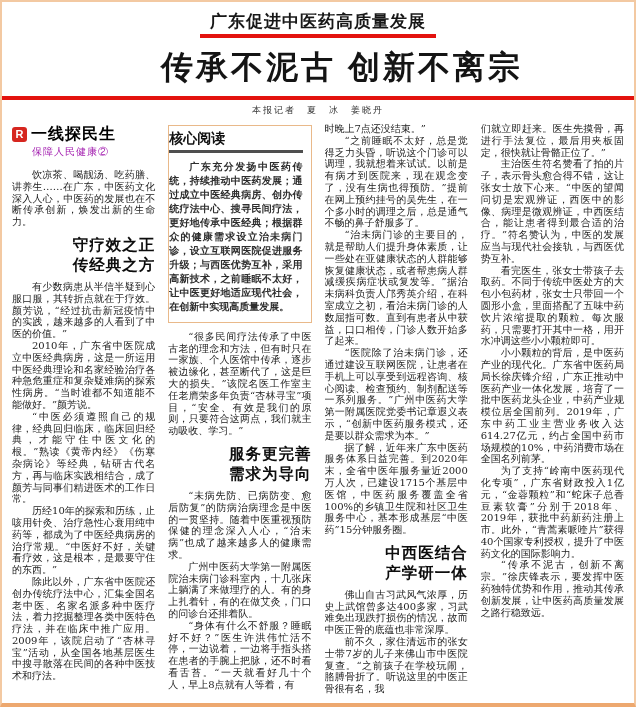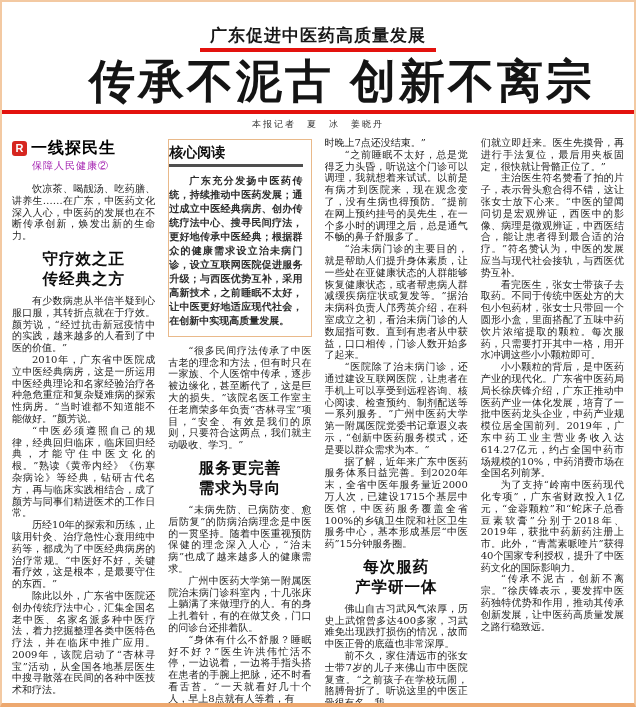--- a/index.html
+++ b/index.html
@@ -3,37 +3,37 @@
 <meta charset="utf-8">
 <style>
   html,body{margin:0;padding:0;background:#fff;}
   .page{
     width:636px;height:707px;box-sizing:border-box;
     border:2px solid #f3c9a2;border-bottom:4px solid #eda86f;
     background:#fff;overflow:hidden;
     font-family:"DejaVu Serif", serif;color:#222;
   }
   
-  .header{text-align:center;padding-top:22px;}
+  .header{text-align:center;padding-top:8px;}
   .kicker-wrap{display:inline-block;border-bottom:4px solid #e3120e;padding:0 10px 1px 10px;}
   .kicker{font-family:"Liberation Sans", sans-serif;font-weight:bold;font-size:17px;color:#171717;letter-spacing:1px;}
   .headline{
     font-family:"Liberation Sans", sans-serif;font-weight:bold;
-    font-size:46px;line-height:52px;color:#141414;letter-spacing:3px;margin-top:3px;white-space:nowrap;margin-left:48px;
+    font-size:32px;line-height:52px;color:#141414;letter-spacing:3px;margin-top:3px;white-space:nowrap;margin-left:48px;
   }
   .headline-rule{height:4px;background:#e3120e;margin-top:3px;}
   .byline{font-size:9px;color:#333;margin-top:4px;letter-spacing:2px;}
   
   .cols{display:flex;gap:13px;padding:6px 10px 0 10px;height:588px;box-sizing:border-box;}
   .col{flex:1 1 0;overflow:hidden;font-size:10px;line-height:11.8px;text-align:justify;color:#1c1c1c;}
   .col p{margin:0;text-indent:2em;}
   .col p.cont{text-indent:0;}
   .sec-head{
     font-family:"Liberation Sans", sans-serif;font-weight:bold;color:#0d0d0d;
-    font-size:15.5px;line-height:20px;text-align:center;text-indent:0;margin:7px 0 6px 0;letter-spacing:1px;
+    font-size:15.5px;line-height:20px;text-align:right;text-indent:0;margin:7px 0 6px 0;letter-spacing:1px;
   }
   
   .badge{margin:2px 0 8px 0;line-height:18px;}
   .badge-top{display:flex;align-items:center;gap:4px;}
   .badge-icon{
     width:15px;height:15px;background:#d6261f;color:#fff;border-radius:3px;
     font-family:"Liberation Sans", sans-serif;font-weight:bold;font-size:11px;
     display:inline-flex;align-items:center;justify-content:center;flex:0 0 auto;
   }
   .badge-title{font-family:"Liberation Sans", sans-serif;font-weight:bold;font-size:16px;color:#000000;letter-spacing:1px;}
@@ -99,21 +99,21 @@
       <p>“身体有什么不舒服？睡眠好不好？”医生许洪伟忙活不停，一边说着，一边将手指头搭在患者的手腕上把脉，还不时看看舌苔。“一天就看好几十个人，早上8点就有人等着，有</p>
     </div>
 
     <div class="col">
       <p class="cont">时晚上7点还没结束。”</p>
       <p>“之前睡眠不太好，总是觉得乏力头昏，听说这个门诊可以调理，我就想着来试试。以前是有病才到医院来，现在观念变了，没有生病也得预防。”提前在网上预约挂号的吴先生，在一个多小时的调理之后，总是通气不畅的鼻子舒服多了。</p>
       <p>“治未病门诊的主要目的，就是帮助人们提升身体素质，让一些处在亚健康状态的人群能够恢复健康状态，或者帮患病人群减缓疾病症状或复发等。”据治未病科负责人邝秀英介绍，在科室成立之初，看治未病门诊的人数屈指可数。直到有患者从中获益，口口相传，门诊人数开始多了起来。</p>
       <p>“医院除了治未病门诊，还通过建设互联网医院，让患者在手机上可以享受到远程咨询、核心阅读、检查预约、制剂配送等一系列服务。”广州中医药大学第一附属医院党委书记章遐义表示，“创新中医药服务模式，还是要以群众需求为本。”</p>
       <p>据了解，近年来广东中医药服务体系日益完善。到2020年末，全省中医年服务量近2000万人次，已建设1715个基层中医馆，中医药服务覆盖全省100%的乡镇卫生院和社区卫生服务中心，基本形成基层“中医药”15分钟服务圈。</p>
       <div class="sec-head">
-        <div>每次服药</div>
+        <div>中西医结合</div>
         <div>产学研一体</div>
       </div>
       <p>佛山自古习武风气浓厚，历史上武馆曾多达400多家，习武难免出现跌打损伤的情况，故而中医正骨的底蕴也非常深厚。</p>
       <p>前不久，家住清远市的张女士带7岁的儿子来佛山市中医院复查。“之前孩子在学校玩闹，胳膊骨折了。听说这里的中医正骨很有名，我</p>
     </div>
 
     <div class="col">
       <p class="cont">们就立即赶来。医生先摸骨，再进行手法复位，最后用夹板固定，很快就让骨骼正位了。”</p>
       <p>主治医生符名赞看了拍的片子，表示骨头愈合得不错，这让张女士放下心来。“中医的望闻问切是宏观辨证，西医中的影像、病理是微观辨证，中西医结合，能让患者得到最合适的治疗。”符名赞认为，中医的发展应当与现代社会接轨，与西医优势互补。</p>
       <p>看完医生，张女士带孩子去取药。不同于传统中医处方的大包小包药材，张女士只带回一个圆形小盒，里面搭配了五味中药饮片浓缩提取的颗粒。每次服药，只需要打开其中一格，用开水冲调这些小小颗粒即可。</p>

